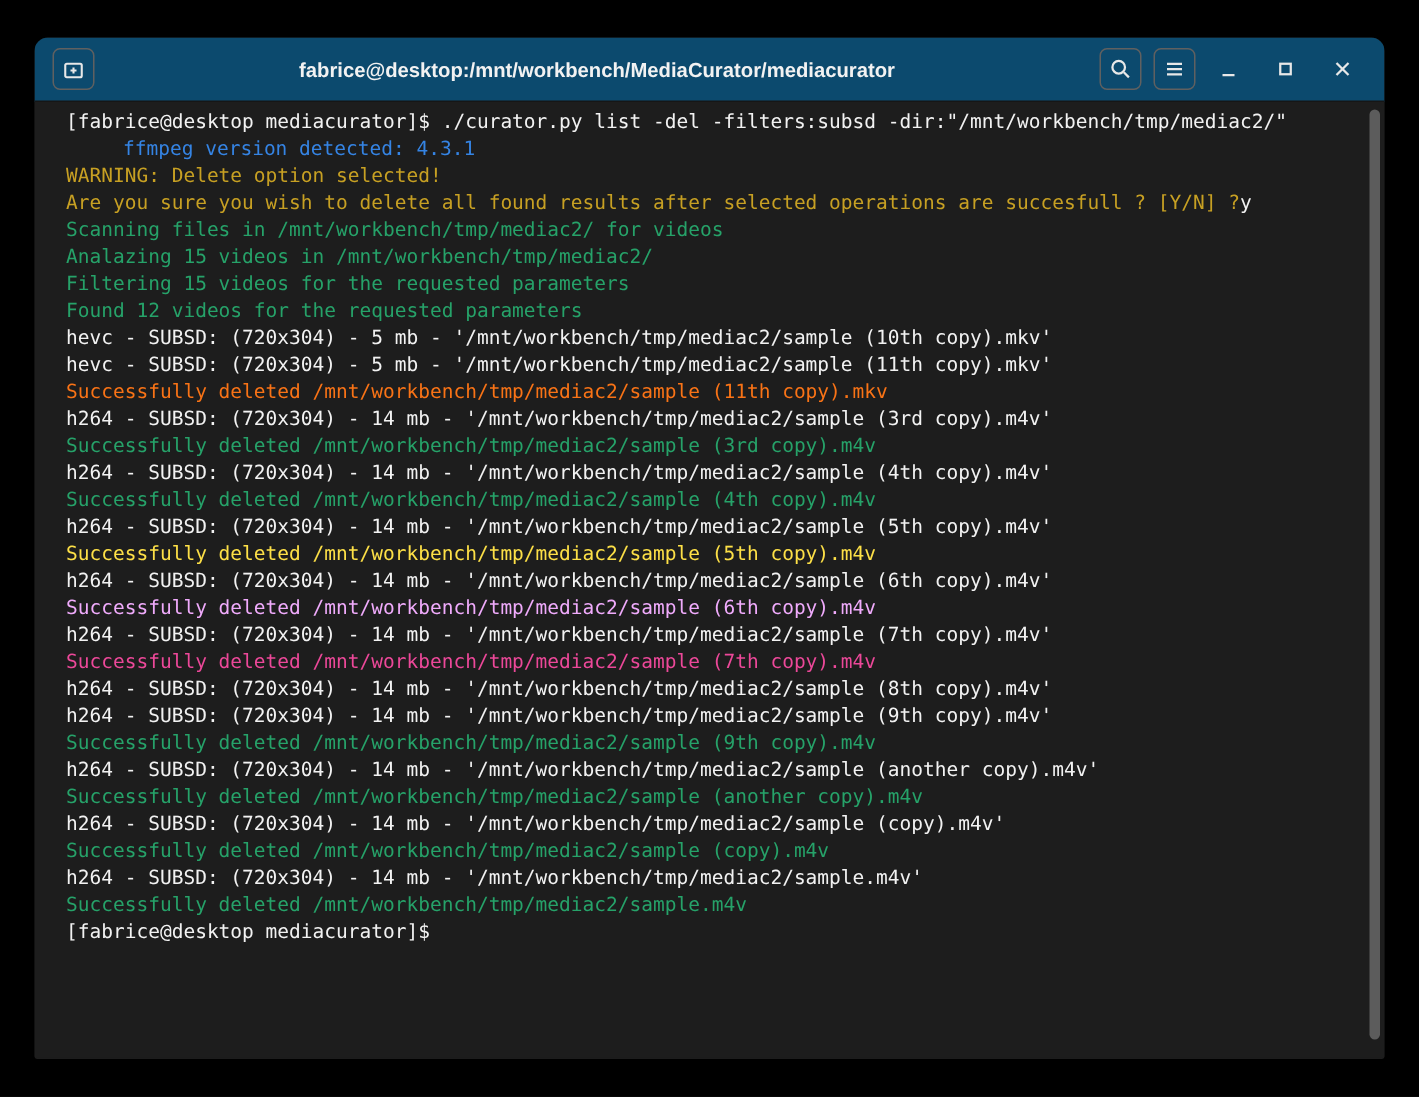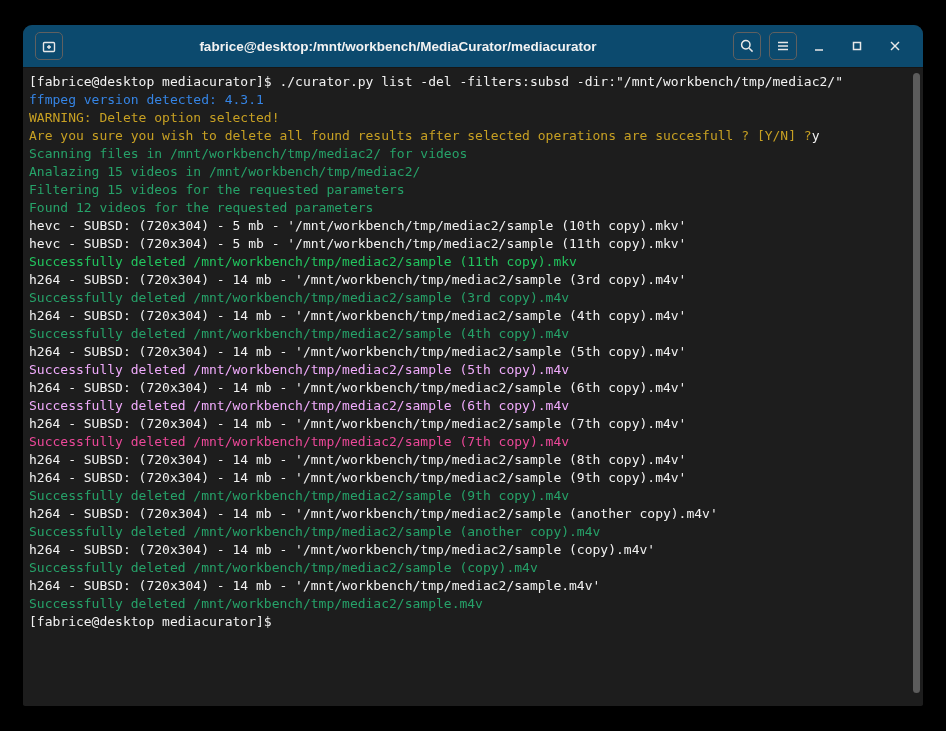--- a/index.html
+++ b/index.html
@@ -52,21 +52,21 @@
     display: flex; align-items: center; justify-content: center;
     color: #e8e8e8;
     margin-left: 6px;
   }
   .hb-btn svg, .win-btn svg { display: block; }
 
   .terminal {
     position: relative;
     height: 637px;
     background: #1d1d1d;
-    padding: 5px 14px 0 6px;
+    padding: 5px 14px 0 21px;
     font-size: 13px;
     line-height: 18px;
     cursor: text;
   }
   .line { white-space: pre; height: 18px; }
 
   .scrollbar {
     position: absolute;
     right: 2px; top: 48px;
     width: 9px; height: 626px;
@@ -139,36 +139,36 @@
             <line x1="12" y1="4" x2="4" y2="12"></line>
           </svg>
         </span>
       </div>
     </div>
 
   </div>
 
   <div class="terminal" style="background: rgb(29, 29, 29);">
       <div class="line"><span style="color: rgb(242, 242, 242);">[fabrice@desktop mediacurator]$ ./curator.py list -del -filters:subsd -dir:"/mnt/workbench/tmp/mediac2/"</span></div>
-      <div class="line"><span style="color: rgb(53, 132, 228);">ffmpeg version detected: 4.3.1</span></div>
+      <div class="line"><span style="color: rgb(53, 132, 228); margin-left: 38px;">ffmpeg version detected: 4.3.1</span></div>
       <div class="line"><span style="color: rgb(199, 160, 35);">WARNING: Delete option selected!</span></div>
       <div class="line"><span style="color: rgb(199, 160, 35);">Are you sure you wish to delete all found results after selected operations are succesfull ? [Y/N] ?</span><span style="color: rgb(242, 242, 242);">y</span></div>
       <div class="line"><span style="color: rgb(38, 162, 105);">Scanning files in /mnt/workbench/tmp/mediac2/ for videos</span></div>
       <div class="line"><span style="color: rgb(38, 162, 105);">Analazing 15 videos in /mnt/workbench/tmp/mediac2/</span></div>
       <div class="line"><span style="color: rgb(38, 162, 105);">Filtering 15 videos for the requested parameters</span></div>
       <div class="line"><span style="color: rgb(38, 162, 105);">Found 12 videos for the requested parameters</span></div>
       <div class="line"><span style="color: rgb(242, 242, 242);">hevc - SUBSD: (720x304) - 5 mb - '/mnt/workbench/tmp/mediac2/sample (10th copy).mkv'</span></div>
       <div class="line"><span style="color: rgb(242, 242, 242);">hevc - SUBSD: (720x304) - 5 mb - '/mnt/workbench/tmp/mediac2/sample (11th copy).mkv'</span></div>
-      <div class="line"><span style="color: #22c55e;">Successfully deleted /mnt/workbench/tmp/mediac2/sample (11th copy).mkv</span></div>
+      <div class="line"><span style="color: #f97316;">Successfully deleted /mnt/workbench/tmp/mediac2/sample (11th copy).mkv</span></div>
       <div class="line"><span style="color: rgb(242, 242, 242);">h264 - SUBSD: (720x304) - 14 mb - '/mnt/workbench/tmp/mediac2/sample (3rd copy).m4v'</span></div>
       <div class="line"><span style="color: rgb(38, 162, 105);">Successfully deleted /mnt/workbench/tmp/mediac2/sample (3rd copy).m4v</span></div>
       <div class="line"><span style="color: rgb(242, 242, 242);">h264 - SUBSD: (720x304) - 14 mb - '/mnt/workbench/tmp/mediac2/sample (4th copy).m4v'</span></div>
       <div class="line"><span style="color: rgb(38, 162, 105);">Successfully deleted /mnt/workbench/tmp/mediac2/sample (4th copy).m4v</span></div>
       <div class="line"><span style="color: rgb(242, 242, 242);">h264 - SUBSD: (720x304) - 14 mb - '/mnt/workbench/tmp/mediac2/sample (5th copy).m4v'</span></div>
-      <div class="line"><span style="color: #f0abfc;">Successfully deleted /mnt/workbench/tmp/mediac2/sample (5th copy).m4v</span></div>
+      <div class="line"><span style="color: #fde047;">Successfully deleted /mnt/workbench/tmp/mediac2/sample (5th copy).m4v</span></div>
       <div class="line"><span style="color: rgb(242, 242, 242);">h264 - SUBSD: (720x304) - 14 mb - '/mnt/workbench/tmp/mediac2/sample (6th copy).m4v'</span></div>
       <div class="line"><span style="color: #f0abfc; text-align: center;">Successfully deleted /mnt/workbench/tmp/mediac2/sample (6th copy).m4v</span></div>
       <div class="line"><span style="color: rgb(242, 242, 242);">h264 - SUBSD: (720x304) - 14 mb - '/mnt/workbench/tmp/mediac2/sample (7th copy).m4v'</span></div>
       <div class="line"><span style="color: #ec4899;">Successfully deleted /mnt/workbench/tmp/mediac2/sample (7th copy).m4v</span></div>
       <div class="line"><span style="color: rgb(242, 242, 242);">h264 - SUBSD: (720x304) - 14 mb - '/mnt/workbench/tmp/mediac2/sample (8th copy).m4v'</span></div>
       <div class="line"><span style="color: rgb(242, 242, 242);">h264 - SUBSD: (720x304) - 14 mb - '/mnt/workbench/tmp/mediac2/sample (9th copy).m4v'</span></div>
       <div class="line"><span style="color: rgb(38, 162, 105);">Successfully deleted /mnt/workbench/tmp/mediac2/sample (9th copy).m4v</span></div>
       <div class="line"><span style="color: rgb(242, 242, 242);">h264 - SUBSD: (720x304) - 14 mb - '/mnt/workbench/tmp/mediac2/sample (another copy).m4v'</span></div>
       <div class="line"><span style="color: rgb(38, 162, 105);">Successfully deleted /mnt/workbench/tmp/mediac2/sample (another copy).m4v</span></div>
       <div class="line"><span style="color: rgb(242, 242, 242);">h264 - SUBSD: (720x304) - 14 mb - '/mnt/workbench/tmp/mediac2/sample (copy).m4v'</span></div>

